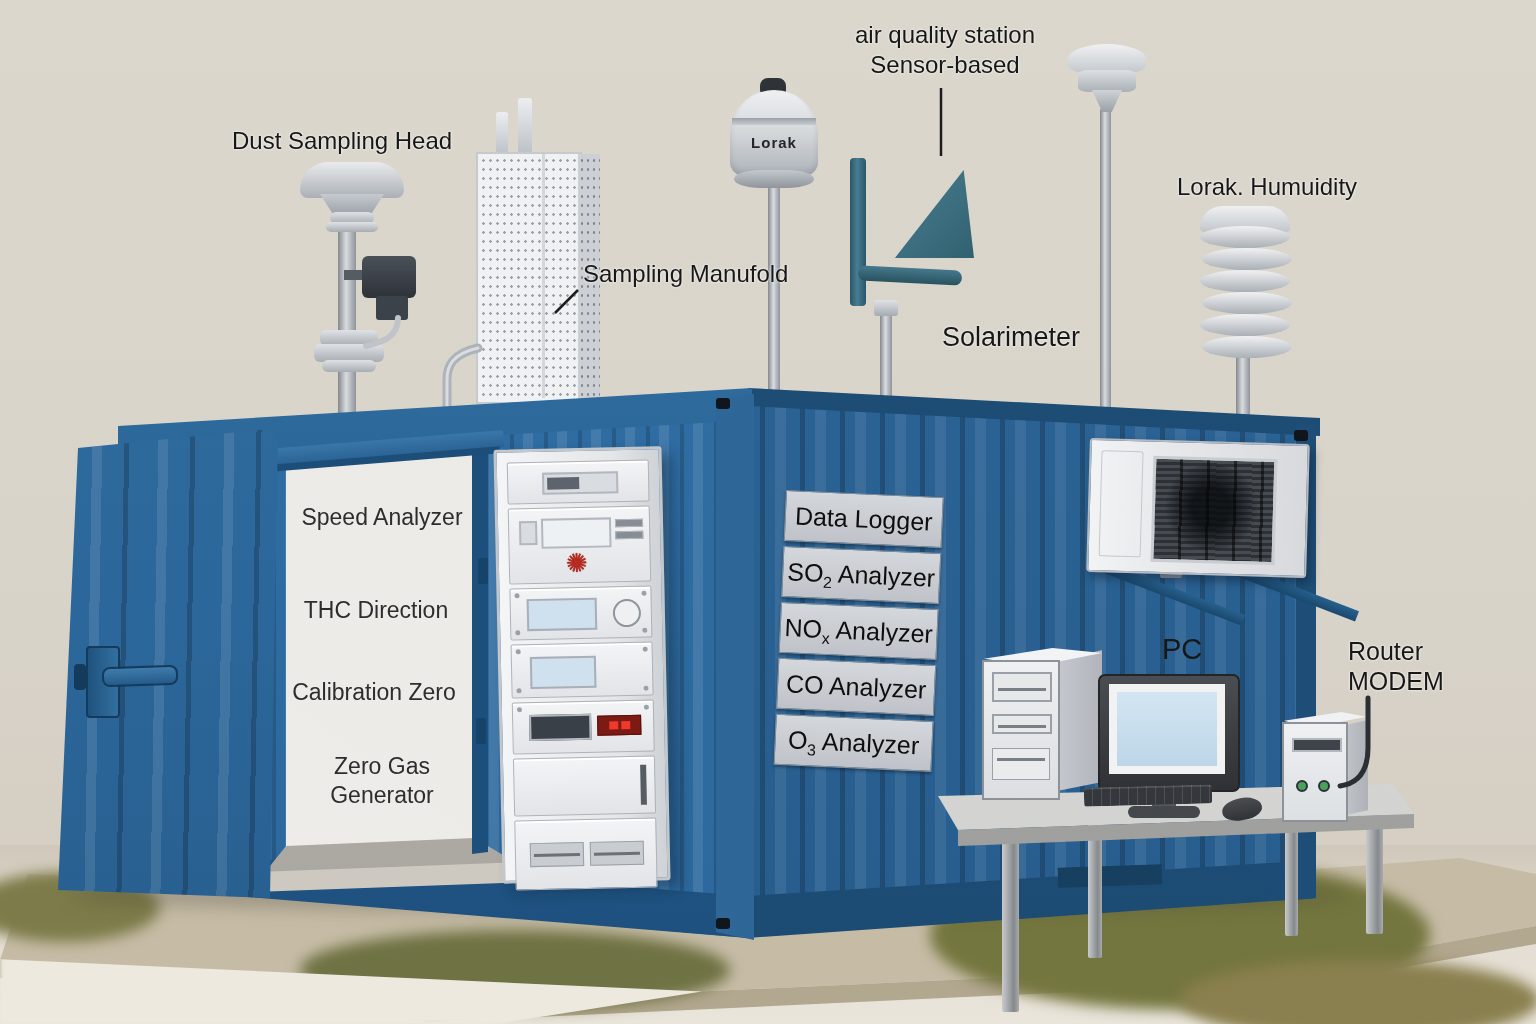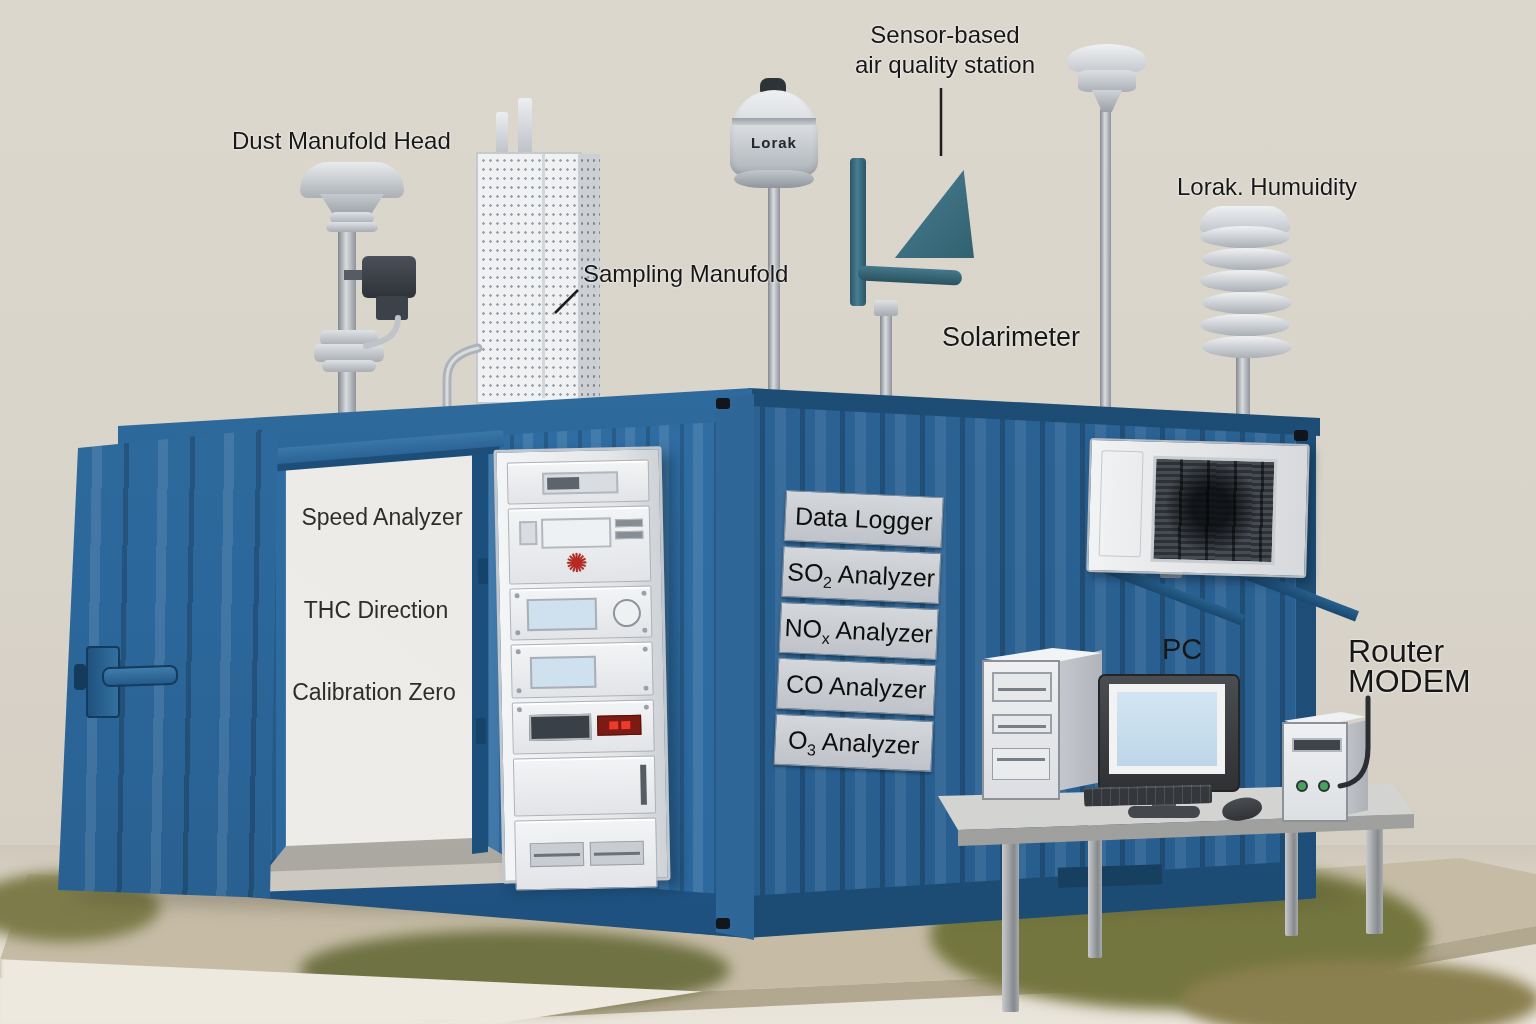--- a/index.html
+++ b/index.html
@@ -273,20 +273,22 @@
   <div class="clip sill"></div>
   <div class="clip doorway-jamb"></div>
   <div class="awning"></div>
   <div class="awning2"></div>
   <div class="hinge" style="left:478px;top:558px;"></div>
   <div class="hinge" style="left:476px;top:718px;"></div>
 
   <div class="int-lbl" style="left:292px;top:503px;">Speed Analyzer</div>
   <div class="int-lbl" style="left:286px;top:596px;">THC Direction</div>
   <div class="int-lbl" style="left:284px;top:678px;">Calibration Zero</div>
+  <div class="int-lbl pre" style="left:292px;top:752px;white-space:pre-line;">Zero Gas
+Generator</div>
 
   <div class="clip door"></div>
   <div class="clip door-frame"></div>
   <div class="handle-nub"></div>
   <div class="handle-plate"></div>
   <div class="handle-bar"></div>
 
   <div class="rack">
     <div class="module" style="height:40px;">
       <div class="disp" style="left:34px;top:10px;width:72px;height:18px;">
@@ -395,27 +397,27 @@
     <div class="led" style="left:12px;top:56px;"></div>
     <div class="led" style="left:34px;top:56px;"></div>
   </div>
 
   <svg class="overlay" width="1536" height="1024">
     <path d="M941,88 L941,156" stroke="#1d1d1d" stroke-width="2.5" fill="none"></path>
     <path d="M578,290 L555,313" stroke="#1d1d1d" stroke-width="2.5" fill="none"></path>
     <path d="M1340,786 Q1368,782 1368,748 L1368,698" stroke="#2b2e32" stroke-width="5" fill="none" stroke-linecap="round"></path>
   </svg>
 
-  <div class="lbl" style="left:232px;top:126px;">Dust Manufold Head</div>
+  <div class="lbl" style="left:232px;top:126px;">Dust Sampling Head</div>
   <div class="lbl center" style="left:838px;top:20px;width:214px;">
+    <div>air quality station</div>
     <div>Sensor-based</div>
-    <div>air quality station</div>
   </div>
   <div class="lbl" style="left:1177px;top:172px;">Lorak. Humuidity</div>
   <div class="lbl" style="left:583px;top:259px;">Sampling Manufold</div>
   <div class="lbl" style="left:942px;top:322px;font-size:27px;">Solarimeter</div>
   <div class="lbl" style="left:1162px;top:634px;font-size:29px;text-shadow:none;">PC</div>
-  <div class="lbl" style="left:1348px;top:636px;font-size:32px;">
+  <div class="lbl" style="left:1348px;top:636px;font-size:25px;">
     <div>Router</div>
     <div>MODEM</div>
   </div>
 
 </div>
 
 </body></html>

